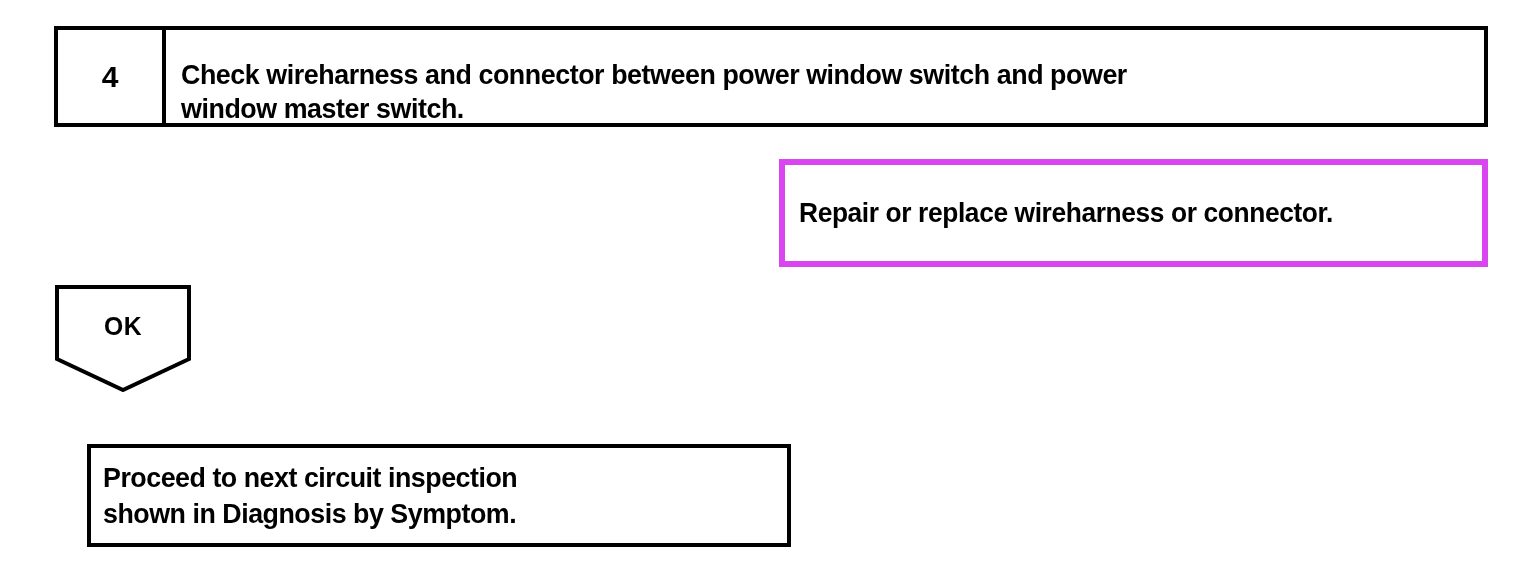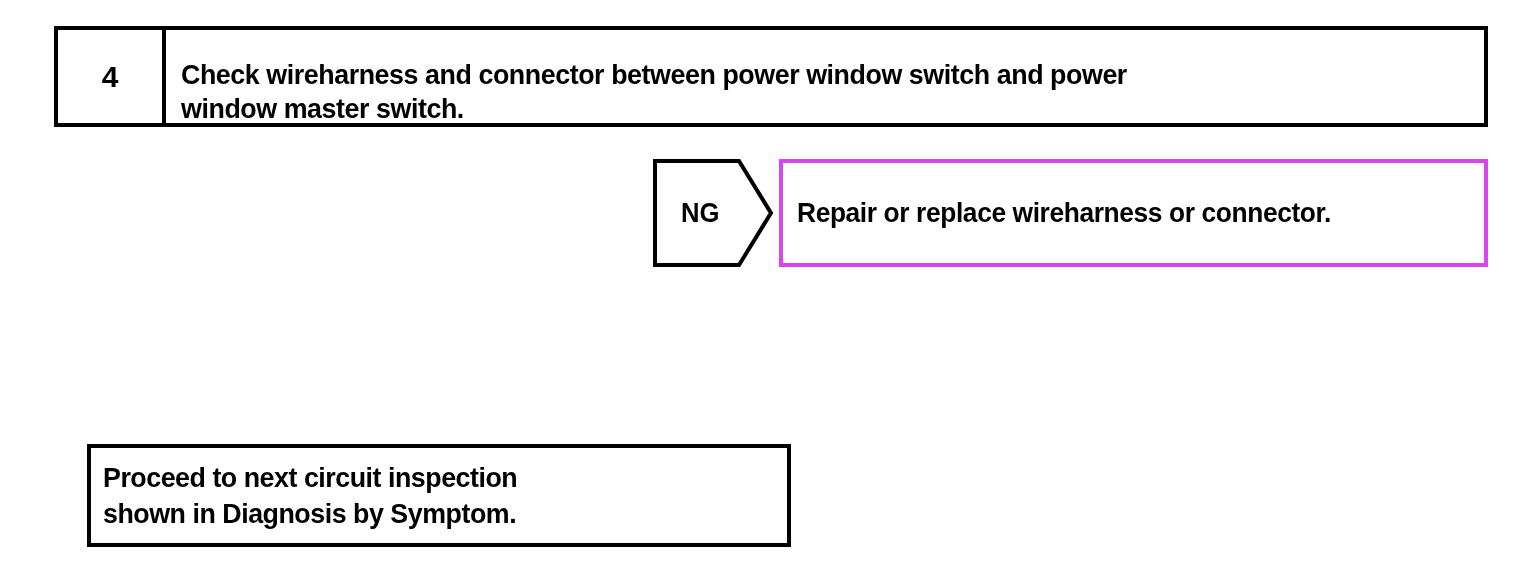--- a/index.html
+++ b/index.html
@@ -98,21 +98,21 @@
     letter-spacing: 0px;
     transform: scaleX(0.95);
   }
 
   
   .repair-box {
     left: 779px;
     top: 159px;
     width: 709px;
     height: 108px;
-    border: 4px solid #d946ef;
+    border: 6px solid #d946ef;
     background: #fff;
     display: flex;
     align-items: center;
     padding-left: 14px;
     box-sizing: border-box;
   }
   .repair-text {
     font-size: 28px;
     font-weight: bold;
     line-height: 1.2;
@@ -178,32 +178,32 @@
   <div class="node step-row">
     <div class="step-number-cell">
       <span class="step-number-text">4</span>
     </div>
     <div class="step-text-cell">
       <span class="step-text">Check wireharness and connector between power window switch and power
 window master switch.</span>
     </div>
   </div>
 
-  <div class="node ng-arrow">
-    <svg viewBox="0 0 120 108" xmlns="http://www.w3.org/2000/svg">
-      <polygon points="2,2 86,2 118,54 86,106 2,106" fill="#ffffff" stroke="#000000" stroke-width="4" stroke-linejoin="miter"></polygon>
-    </svg>
-    <div class="ng-label">
-      <span>NG</span>
-    </div>
-  </div>
 
   <div class="node repair-box">
     <span class="repair-text">Repair or replace wireharness or connector.</span>
   </div>
 
+  <div class="node ok-arrow">
+    <svg viewBox="0 0 136 107" xmlns="http://www.w3.org/2000/svg">
+      <polygon points="2,2 134,2 134,74 68,105 2,74" fill="#ffffff" stroke="#000000" stroke-width="4" stroke-linejoin="miter"></polygon>
+    </svg>
+    <div class="ok-label">
+      <span>OK</span>
+    </div>
+  </div>
 
   <div class="node proceed-box">
     <span class="proceed-text">Proceed to next circuit inspection
  shown in Diagnosis by Symptom.</span>
   </div>
 
 </div>
 
 </body></html>

